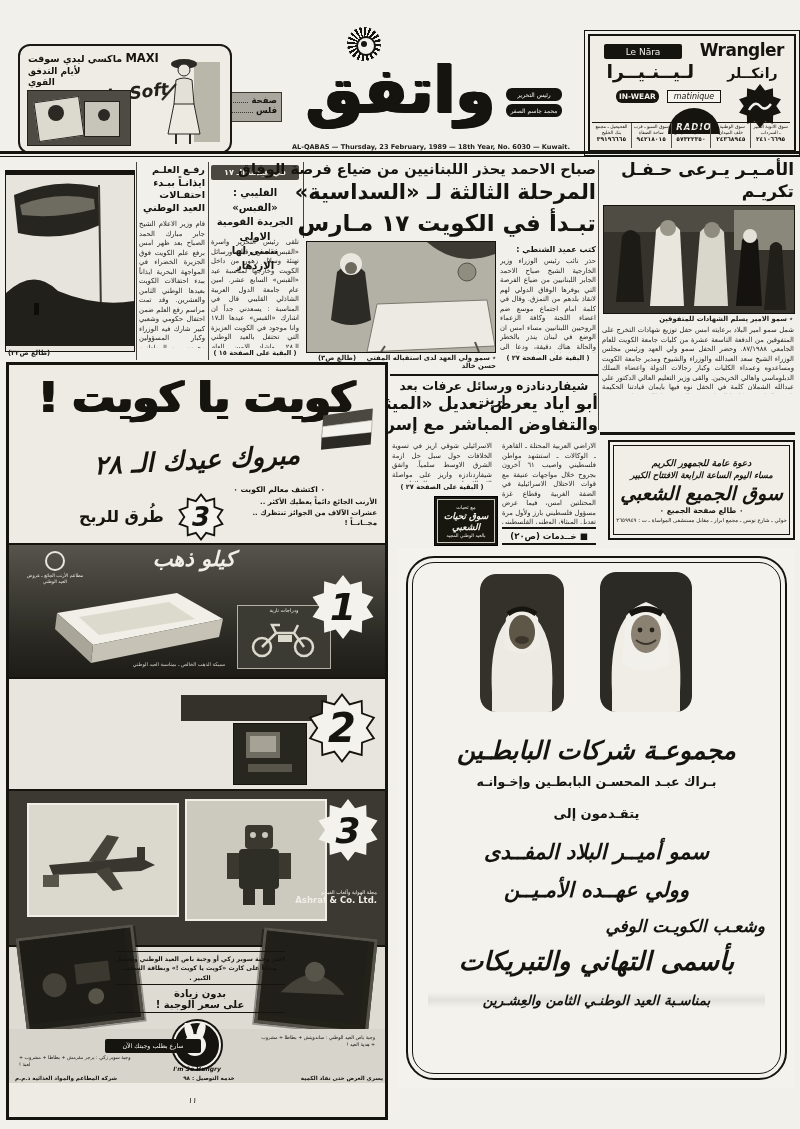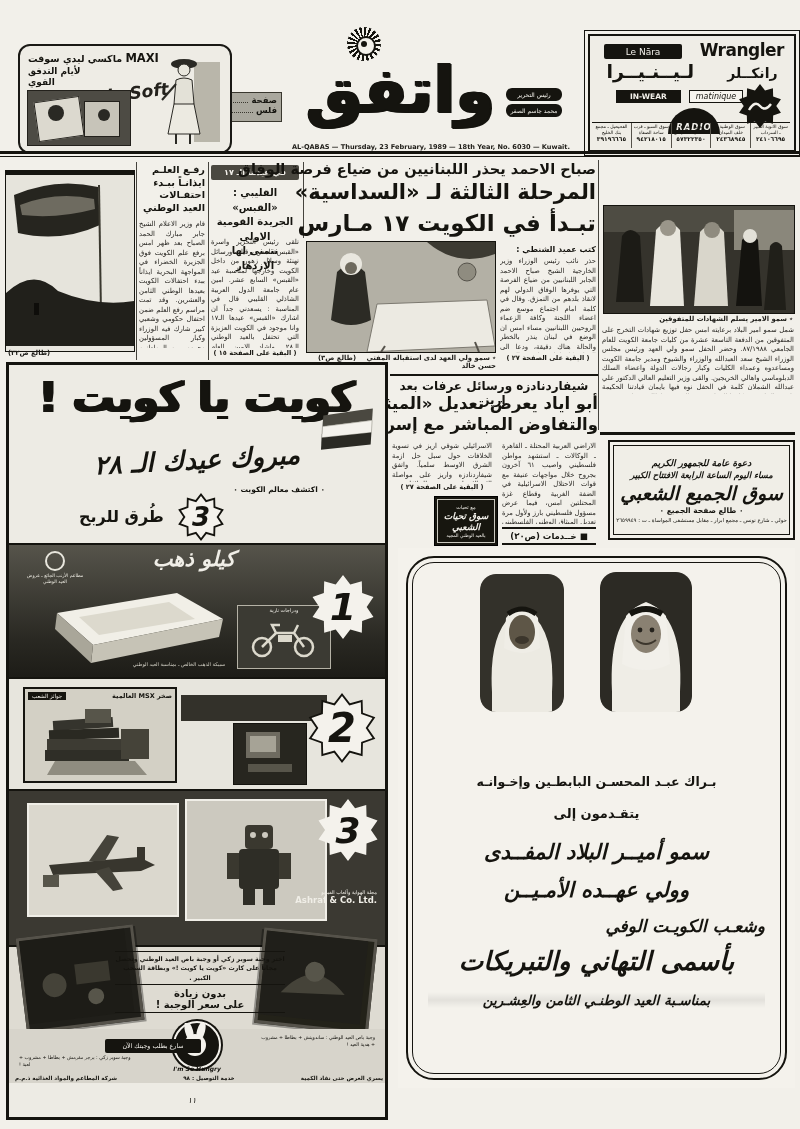--- a/index.html
+++ b/index.html
@@ -86,21 +86,21 @@
   </div>
 
   <div class="abs" style="left:588px;top:34px;width:204px;height:114px;border:2px solid #15140f;box-shadow:0 0 0 3px #f2f0ea,0 0 0 4px #15140f;background:#efede6;">
     <div class="abs" style="left:14px;top:8px;width:78px;height:15px;background:#15140f;color:#f2f0ea;font-size:9px;font-weight:normal;display:flex;align-items:center;justify-content:center;border-radius:2px;">Le Nāra</div>
     <div class="abs" style="right:10px;top:4px;font-size:17px;font-weight:900;letter-spacing:-.5px;">Wrangler</div>
     <div class="abs rtl" style="left:0;top:24px;width:100%;display:flex;justify-content:space-around;align-items:baseline;">
       <span style="font-size:14px;font-weight:900;">رانكــلر</span>
       <span style="font-size:19px;font-weight:900;">لـيــنـيــرا</span>
     </div>
     <div class="abs" style="left:26px;top:54px;display:flex;gap:8px;align-items:center;">
-      <div style="background:#15140f;color:#f2f0ea;font-size:7.5px;font-weight:bold;padding:2px 14px;">IN-WEAR</div>
+      <div style="background:#15140f;color:#f2f0ea;font-size:7.5px;font-weight:bold;padding:2px 3px;border-radius:6px;">IN-WEAR</div>
       <div style="border:1px solid #15140f;background:#f6f4ee;color:#15140f;font-size:8px;font-style:italic;padding:1px 6px;">matinique</div>
     </div>
     <div class="abs star" style="right:12px;top:48px;width:44px;height:44px;background:#15140f;">
       <svg width="26" height="16" viewBox="0 0 26 16">
           <path d="M2 12 Q8 2 13 8 T24 6" stroke="#f2f0ea" stroke-width="2.4" fill="none"></path>
         </svg>
     </div>
     <div class="abs" style="left:78px;top:72px;width:52px;height:26px;border-radius:52px 52px 0 0;background:#15140f;display:flex;align-items:flex-end;justify-content:center;">
       <span style="color:#f2f0ea;font-size:8.5px;font-weight:bold;font-style:italic;letter-spacing:1px;padding-bottom:2px;">RADIO</span>
     </div>
@@ -176,20 +176,24 @@
       <circle cx="44" cy="22" r="11" fill="#e9e7df"></circle>
       <circle cx="44" cy="26" r="6" fill="#6e6a5e"></circle>
       <path d="M70 62 L180 58 L188 104 L60 110 Z" fill="#eceae2" stroke="#7c7970"></path>
       <line x1="78" y1="104" x2="74" y2="110" stroke="#55524a" stroke-width="2"></line>
       <line x1="168" y1="100" x2="172" y2="110" stroke="#55524a" stroke-width="2"></line>
     </svg>
   </div>
   <div class="abs cap" style="left:360px;top:354px;width:136px;text-align:right;">٭ سمو ولي العهد لدى استقباله المفتي حسن خالد</div>
   <div class="abs cap" style="left:308px;top:354px;width:48px;">(طالع ص٣)</div>
 
+  <div class="abs rtl r" style="left:602px;top:158px;width:192px;font-size:17px;font-weight:900;line-height:1.3;letter-spacing:-.5px;">
+    <div>الأمـيـر يـرعى حـفـل تكريـم</div>
+    <div>المتفوقـين من طلبة الجـامعـة</div>
+  </div>
   <div class="abs photo halftone" style="left:603px;top:205px;width:190px;height:107px;">
     <svg width="190" height="107" viewBox="0 0 190 107">
       <rect width="190" height="107" fill="#35332c"></rect>
       <rect x="0" y="0" width="190" height="26" fill="#76736666"></rect>
       <rect x="130" y="4" width="60" height="40" fill="#8a877b"></rect>
       <path d="M18 30 Q26 18 36 30 L40 96 L12 96 Z" fill="#1c1b16"></path>
       <path d="M52 24 Q64 10 76 24 L80 100 L46 100 Z" fill="#e8e6dd"></path>
       <circle cx="64" cy="22" r="8" fill="#9a968a"></circle>
       <path d="M96 26 Q108 12 120 26 L124 100 L90 100 Z" fill="#d9d6cb"></path>
       <circle cx="108" cy="24" r="8" fill="#8f8b7f"></circle>
@@ -232,20 +236,25 @@
     <div style="position:relative;height:178px;">
       <div class="abs rtl c" style="left:0;top:8px;width:100%;font-size:42px;font-weight:900;letter-spacing:1px;text-shadow:1.5px 0 #15140f,-1.5px 0 #15140f;">كويت يا كويت !</div>
       <svg class="abs" style="right:10px;top:46px;transform:rotate(-6deg);" width="56" height="38" viewBox="0 0 56 38">
         <path d="M6 2 L56 0 L54 12 L4 13 Z" fill="#4a4840"></path>
         <path d="M4 13 L54 12 L52 24 L2 24 Z" fill="#f4f2ec" stroke="#8a877b" stroke-width=".5"></path>
         <path d="M2 24 L52 24 L50 36 L0 36 Z" fill="#2b2a24"></path>
         <path d="M6 2 L0 36 L2 24 L4 13 Z" fill="#0f0e0b"></path>
       </svg>
       <div class="abs rtl c script" style="left:0;top:80px;width:100%;font-size:26px;transform:rotate(-3deg);">مبروك عيدك الـ ٢٨</div>
       <div class="abs rtl b" style="right:60px;top:120px;font-size:7.5px;">٠ اكتشف معالم الكويت ٠</div>
+      <div class="abs rtl r" style="right:8px;top:132px;width:148px;font-size:7px;font-weight:bold;line-height:1.5;">
+        <div>الأرنب الجائع دائماً يعطيك الأكثر ..</div>
+        <div>عشرات الآلاف من الجوائز تنتظرك ..</div>
+        <div>مجــانــاً !</div>
+      </div>
       <div class="abs star" style="left:168px;top:128px;width:48px;height:48px;background:#15140f;">
         <div class="star" style="position:absolute;inset:3px;background:#f4f2ec;">
           <span class="star-num" style="font-size:26px;">3</span>
         </div>
       </div>
       <div class="abs rtl" style="left:70px;top:142px;width:96px;font-size:16px;font-weight:900;text-align:left;">طُرق للربح</div>
     </div>
 
     <div style="position:relative;height:136px;background:linear-gradient(180deg,#56544b,#2a2923 70%,#1d1c17);border-top:2px solid #15140f;border-bottom:2px solid #15140f;box-sizing:border-box;">
       <div class="abs" style="left:14px;top:6px;width:64px;color:#e8e6dd;">
@@ -268,33 +277,20 @@
           <rect x="40" y="22" width="14" height="7" fill="#dcd9cd"></rect>
         </svg>
       </div>
       <div class="abs star" style="right:10px;top:30px;width:64px;height:64px;background:#f4f2ec;">
         <span class="star-num" style="font-size:38px;">1</span>
       </div>
       <div class="abs rtl c" style="left:110px;top:116px;width:120px;font-size:5px;color:#d6d3c8;">سبيكة الذهب الخالص ـ بمناسبة العيد الوطني</div>
     </div>
 
     <div style="position:relative;height:110px;background:#e7e5dd;">
-      <div class="abs" style="left:14px;top:8px;width:150px;height:92px;border:2px solid #15140f;background:#d3d0c5;">
-        <div class="rtl" style="position:absolute;left:3px;top:3px;background:#15140f;color:#f4f2ec;font-size:5.5px;padding:1px 4px;">جوائز الشعب</div>
-        <div class="rtl" style="position:absolute;right:3px;top:3px;font-size:6.5px;font-weight:bold;">صخر MSX العالمية</div>
-        <svg width="150" height="92" viewBox="0 0 150 92">
-          <rect x="28" y="30" width="60" height="10" fill="#35342d" transform="rotate(-4 58 35)"></rect>
-          <rect x="24" y="40" width="70" height="10" fill="#2a2922" transform="rotate(-2 59 45)"></rect>
-          <rect x="22" y="50" width="78" height="11" fill="#3d3b33"></rect>
-          <rect x="20" y="61" width="84" height="11" fill="#2f2e27"></rect>
-          <polygon points="30,72 110,72 122,86 22,86" fill="#8f8c80"></polygon>
-          <rect x="96" y="40" width="28" height="30" fill="#454339"></rect>
-          <rect x="60" y="20" width="26" height="14" fill="#57554a"></rect>
-        </svg>
-      </div>
       <div class="abs" style="left:172px;top:16px;width:146px;height:26px;background:#33312a;"></div>
       <div class="abs" style="left:224px;top:44px;width:72px;height:60px;background:#27261f;border:1px solid #15140f;">
         <svg width="72" height="60" viewBox="0 0 72 60">
             <rect x="12" y="8" width="34" height="26" fill="#6e6b60"></rect>
             <rect x="16" y="12" width="26" height="16" fill="#a6a396"></rect>
             <rect x="14" y="40" width="44" height="8" fill="#57554a"></rect>
           </svg>
       </div>
       <div class="abs star" style="right:8px;top:14px;width:70px;height:70px;background:#15140f;">
         <div class="star" style="position:absolute;inset:3px;background:#f4f2ec;">
@@ -400,20 +396,21 @@
         <path d="M12 120 Q8 44 46 30 Q84 44 80 120 L80 140 L12 140 Z" fill="#efede6"></path>
         <path d="M26 44 Q46 20 66 44 L70 92 Q46 104 22 92 Z" fill="#f2f0ea"></path>
         <ellipse cx="46" cy="62" rx="15" ry="19" fill="#8a8172"></ellipse>
         <path d="M30 42 Q46 32 62 42" stroke="#15140f" stroke-width="6" fill="none"></path>
         <path d="M36 68 Q46 76 56 68" stroke="#3c362c" stroke-width="2" fill="none"></path>
         <circle cx="40" cy="58" r="2.4" fill="#26231d"></circle>
           <circle cx="52" cy="58" r="2.4" fill="#26231d"></circle>
       </svg>
     </div>
 
+    <div class="abs rtl c script" style="left:30px;top:188px;width:337px;font-size:25px;font-weight:900;">مجموعـة شركات البابطـين</div>
     <div class="abs rtl c b" style="left:30px;top:226px;width:337px;font-size:12.5px;">بـراك عبـد المحسـن البابطـين وإخـوانـه</div>
     <div class="abs rtl c b" style="left:30px;top:258px;width:337px;font-size:13px;">يتقـدمون إلى</div>
     <div class="abs rtl c script" style="left:30px;top:292px;width:337px;font-size:21px;font-weight:bold;">سمو أميــر البلاد المفــدى</div>
     <div class="abs rtl c script" style="left:30px;top:330px;width:337px;font-size:21px;font-weight:bold;">وولي عهــده الأمـيــن</div>
     <div class="abs rtl c script" style="left:30px;top:368px;width:337px;font-size:17px;font-weight:bold;text-align:right;">وشعـب الكويـت الوفي</div>
     <div class="abs rtl c script" style="left:30px;top:398px;width:337px;font-size:26px;font-weight:900;text-align:center;">بأسمى التهاني والتبريكات</div>
     <div class="abs rtl c script" style="left:30px;top:444px;width:337px;font-size:13.5px;font-weight:bold;background:linear-gradient(180deg,transparent,rgba(0,0,0,.07),transparent);">بمناسـبة العيد الوطنـي الثامن والعِشـرين</div>
   </div>
 
   <div class="abs c" style="left:180px;top:1096px;width:24px;font-size:8px;font-style:italic;">١١</div>

